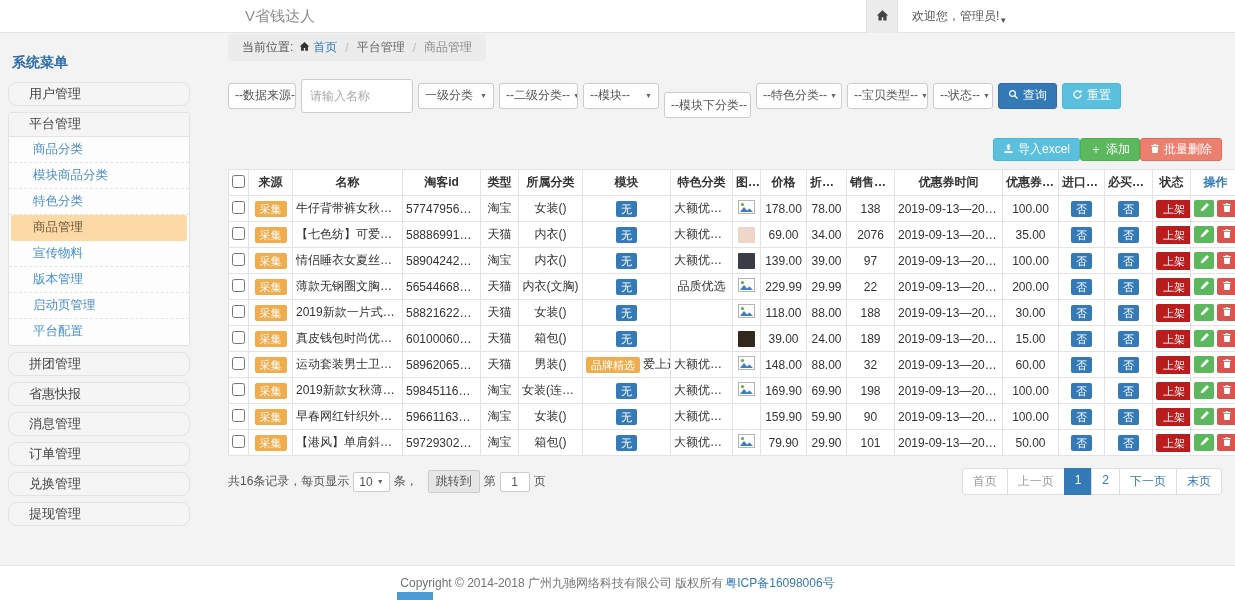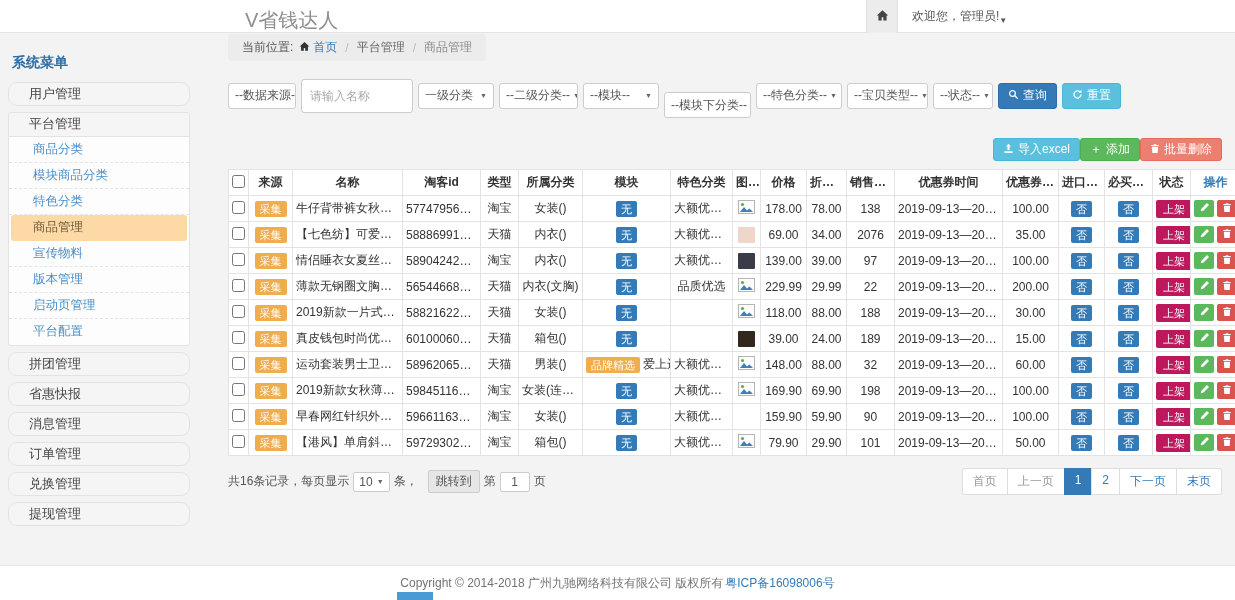--- a/index.html
+++ b/index.html
@@ -1,21 +1,21 @@
 <!DOCTYPE html>
 <html><head>
 <meta charset="utf-8">
 <style>
   * { margin:0; padding:0; box-sizing:border-box; }
   html,body { width:1235px; height:600px; overflow:hidden; }
   body { font-family:"Liberation Sans","DejaVu Sans",sans-serif; background:#f3f3f3; position:relative; font-size:12px; color:#333; }
 
   
   .topbar { height:33px; background:#fff; border-bottom:1px solid #e4e4e4; position:relative; }
-  .topbar .title { position:absolute; left:245px; top:7px; font-size:20px; color:#8e8e8e; }
+  .topbar .title { position:absolute; left:245px; top:7px; font-size:15px; color:#8e8e8e; }
   .topbar-right { position:absolute; left:866px; top:0; height:33px; display:flex; align-items:center; }
   .home-box { width:32px; height:33px; background:#ececec; border-left:1px solid #e0e0e0; border-right:1px solid #e0e0e0; display:flex; align-items:center; justify-content:center; color:#444; cursor:pointer; }
   .welcome { padding:0 14px; color:#555; font-size:12px; cursor:pointer; display:flex; align-items:flex-end; }
   .welcome .caret { font-size:8px; color:#555; }
 
   
   .sidebar { position:absolute; left:8px; top:46px; width:182px; }
   .menu-title { color:#2e6da4; font-weight:bold; font-size:14px; padding:8px 4px 10px 4px; }
   .group-header { height:24px; line-height:22px; background:#f5f5f5; border:1px solid #e3e3e3; border-radius:9px; padding-left:20px; font-size:13px; color:#444; cursor:pointer; margin-bottom:6px; }
   .group.expanded { border:1px solid #e3e3e3; border-radius:3px; margin-bottom:6px; background:#fdfdfd; }
@@ -47,21 +47,21 @@
   .actions .btn { height:23px; }
 
   
   table { width:100%; border-collapse:collapse; table-layout:fixed; background:#fff; margin-top:8px; font-size:12px; }
   th,td { border:1px solid #e3e3e3; height:26px; text-align:center; padding:1px 3px; overflow:hidden; white-space:nowrap; text-overflow:ellipsis; vertical-align:middle; }
   th { font-weight:bold; color:#333; }
   th.op-head { color:#337ab7; }
   .badge { display:inline-block; font-size:11px; color:#fff; padding:1px 5px; border-radius:2px; line-height:14px; }
   .b-orange { background:#f0ad4e; }
   .b-blue { background:#337ab7; cursor:pointer; }
-  .b-green { background:#be185d; padding:2px 7px; cursor:pointer; }
+  .b-green { background:#b91c1c; padding:2px 7px; cursor:pointer; }
   .thumb { width:17px; height:16px; display:inline-block; border-radius:1px; vertical-align:middle; }
   .op-btn { display:inline-flex; align-items:center; justify-content:center; width:20px; height:17px; border-radius:2px; cursor:pointer; vertical-align:middle; }
   .op-edit { background:#5cb85c; margin-right:3px; }
   .op-del { background:#d9534f; }
   .mod-wrap { display:inline-flex; gap:3px; align-items:center; }
 
   
   .pagination { display:flex; align-items:center; margin-top:12px; color:#555; }
   .pag-left { display:flex; align-items:center; gap:4px; }
   .mini-select { display:inline-flex; align-items:center; gap:4px; border:1px solid #ccc; border-radius:2px; background:#fff; padding:2px 5px; cursor:pointer; }

